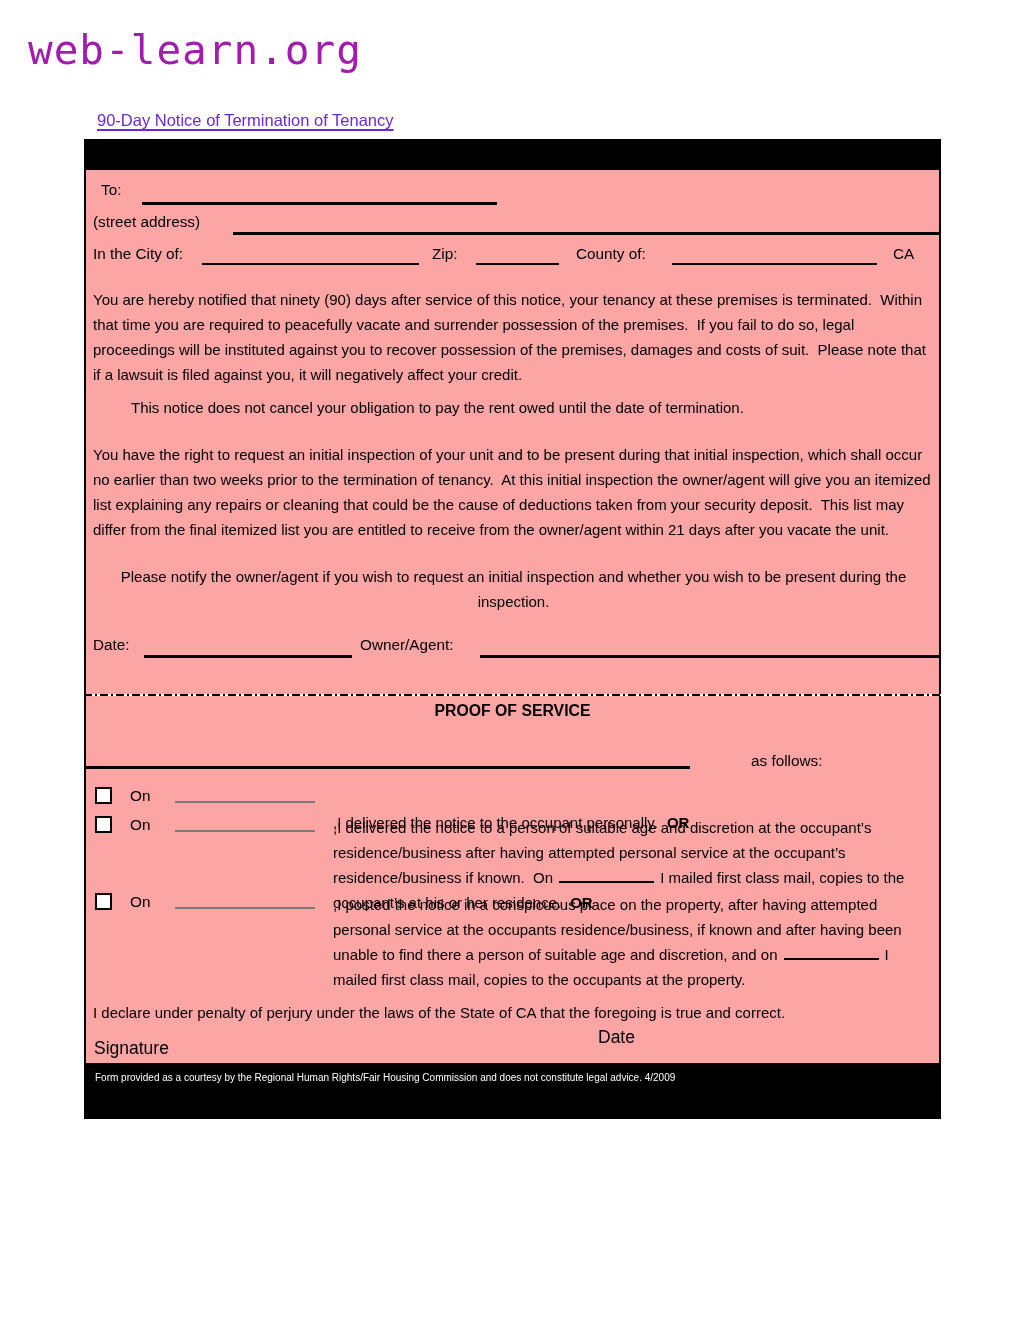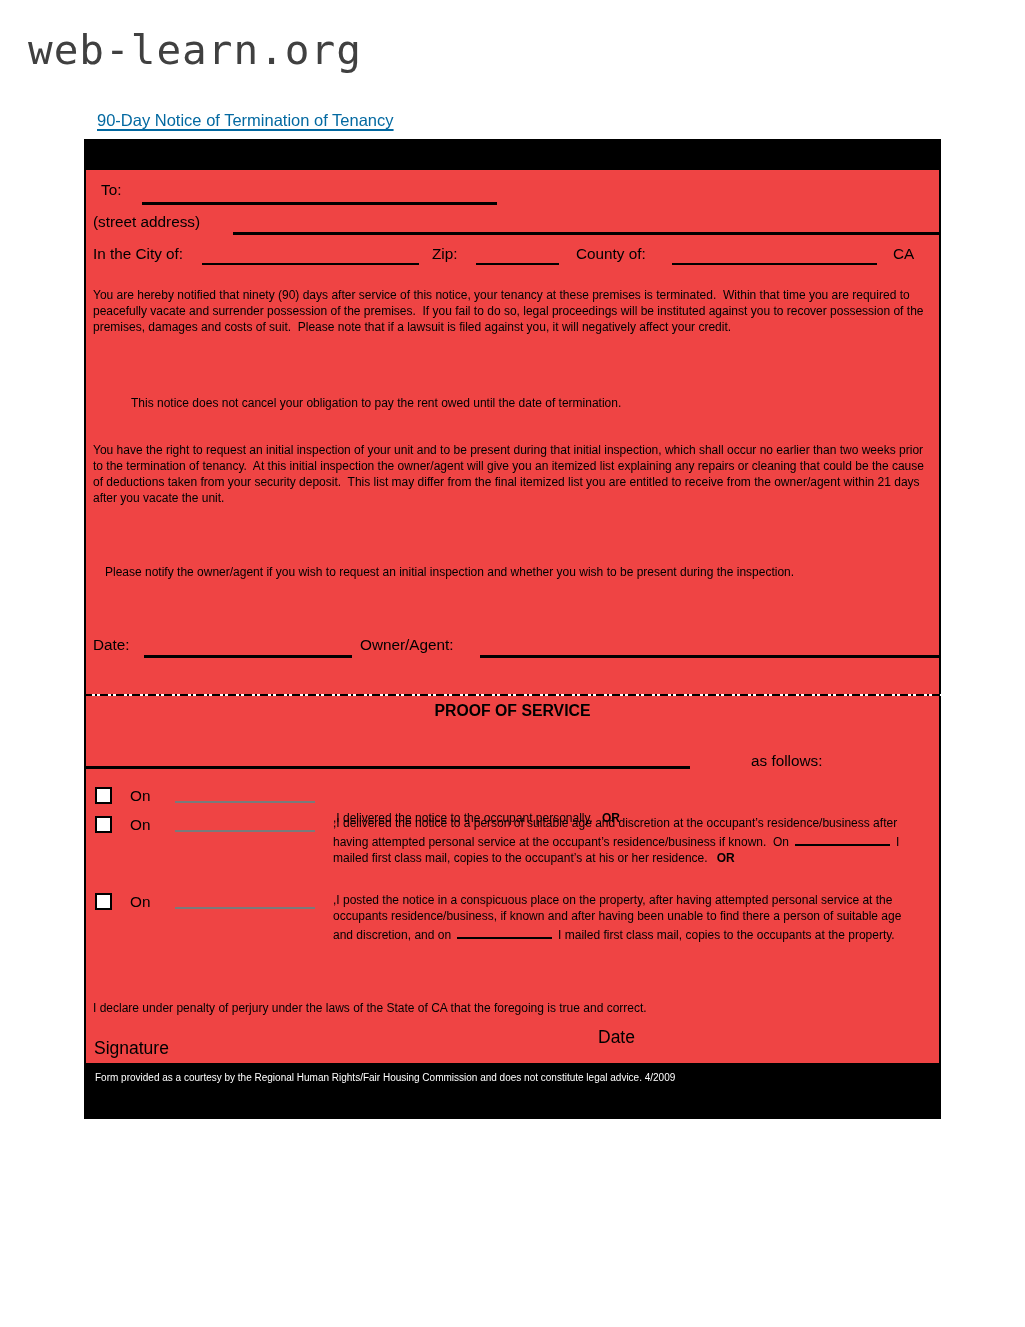--- a/index.html
+++ b/index.html
@@ -4,33 +4,33 @@
 <style>
   html,body{margin:0;padding:0;}
   body{
     width:1025px;height:1327px;background:#ffffff;position:relative;
     font-family:"Liberation Sans", sans-serif;color:#000;
     -webkit-font-smoothing:antialiased;
   }
   .abs{position:absolute;}
   #logo{
     left:28px;top:26px;font-family:"DejaVu Sans Mono", monospace;
-    font-size:41px;color:#404040;letter-spacing:1px;font-weight:400;
+    font-size:41px;color:#a21caf;letter-spacing:1px;font-weight:400;
   }
   #doc-title{
-    left:97px;top:111px;font-size:16.5px;color:#0369a1;
+    left:97px;top:111px;font-size:16.5px;color:#6d28d9;
     text-decoration:underline;text-decoration-thickness:2px;text-underline-offset:3px;
   }
   #form-box{
     left:84px;top:139px;width:857px;height:980px;box-sizing:border-box;
-    border:2px solid #000;background:#ef4444;
+    border:2px solid #000;background:#fca5a5;
   }
   .bar-top{position:absolute;top:0;left:0;right:0;height:29px;background:#000;}
   .lbl{position:absolute;font-size:15.3px;line-height:19.6px;white-space:pre;}
-  .para{position:absolute;font-size:12px;line-height:16px;white-space:pre-wrap;}
+  .para{position:absolute;font-size:15px;line-height:25px;white-space:pre-wrap;}
   .uline{position:absolute;border-top:2.6px solid #000;height:0;}
   .uline.thick{border-top-width:3px;}
   .uline.gray{border-top:2px solid #7a7a7a;}
   .iblank{display:inline-block;width:95px;border-bottom:2px solid #000;height:13px;margin:0 6px;}
   .cb{position:absolute;width:13px;height:13px;border:2px solid #000;background:#fff;}
   .or-label{font-weight:bold;margin-left:9px;}
   #divider{
     position:absolute;left:-2px;right:-2px;top:553px;height:2px;
     background:repeating-linear-gradient(to right,#000 0 8px,#fff 8px 11px,#000 11px 13px,#fff 13px 16px);
   }
@@ -61,21 +61,21 @@
   <div class="uline" style="left:116px;top:122px;width:217px;"></div>
   <div class="lbl" style="left:346px;top:103px;">Zip:</div>
   <div class="uline" style="left:390px;top:122px;width:83px;"></div>
   <div class="lbl" style="left:490px;top:103px;">County of:</div>
   <div class="uline" style="left:586px;top:122px;width:205px;"></div>
   <div class="lbl" style="left:807px;top:103px;">CA</div>
 
   <div class="para" style="left:7px;top:146px;width:841px;">You are hereby notified that ninety (90) days after service of this notice, your tenancy at these premises is terminated.  Within that time you are required to peacefully vacate and surrender possession of the premises.  If you fail to do so, legal proceedings will be instituted against you to recover possession of the premises, damages and costs of suit.  Please note that if a lawsuit is filed against you, it will negatively affect your credit.</div>
   <div class="para" style="left:7px;top:254px;width:841px;margin-left:38px;">This notice does not cancel your obligation to pay the rent owed until the date of termination.</div>
   <div class="para" style="left:7px;top:301px;width:841px;">You have the right to request an initial inspection of your unit and to be present during that initial inspection, which shall occur no earlier than two weeks prior to the termination of tenancy.  At this initial inspection the owner/agent will give you an itemized list explaining any repairs or cleaning that could be the cause of deductions taken from your security deposit.  This list may differ from the final itemized list you are entitled to receive from the owner/agent within 21 days after you vacate the unit.</div>
-  <div class="para" style="left:19px;top:423px;width:841px;">Please notify the owner/agent if you wish to request an initial inspection and whether you wish to be present during the inspection.</div>
+  <div class="para" style="left:7px;top:423px;width:841px;text-align:center;">Please notify the owner/agent if you wish to request an initial inspection and whether you wish to be present during the inspection.</div>
 
   <div class="lbl" style="left:7px;top:494px;">Date:</div>
   <div class="uline thick" style="left:58px;top:514px;width:208px;"></div>
   <div class="lbl" style="left:274px;top:494px;">Owner/Agent:</div>
   <div class="uline thick" style="left:394px;top:514px;width:459px;"></div>
 
   <div id="divider"></div>
   <div id="proof-heading">PROOF OF SERVICE</div>
   <div class="uline thick" style="left:0;top:625px;width:604px;"></div>
   <div class="lbl" style="left:617px;top:610px;margin-left:48px;">as follows:</div>

